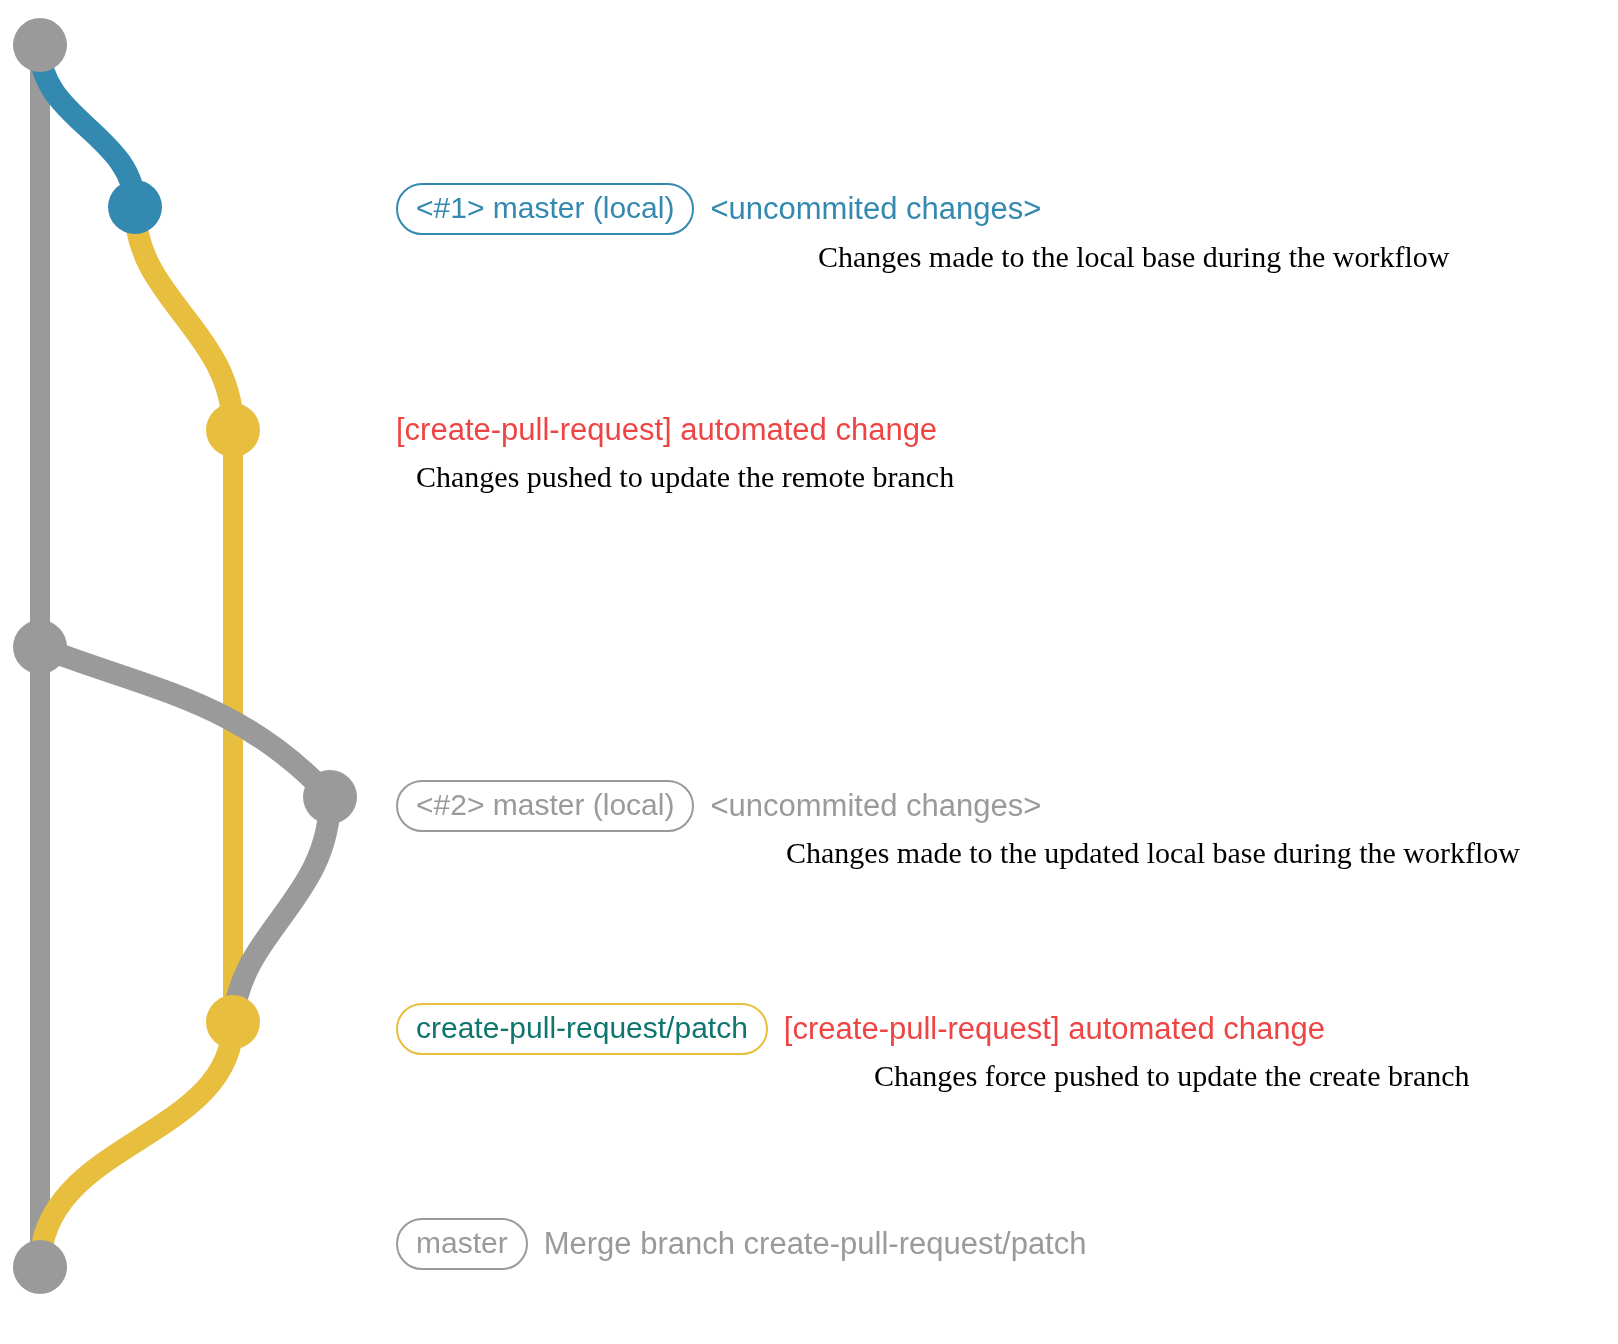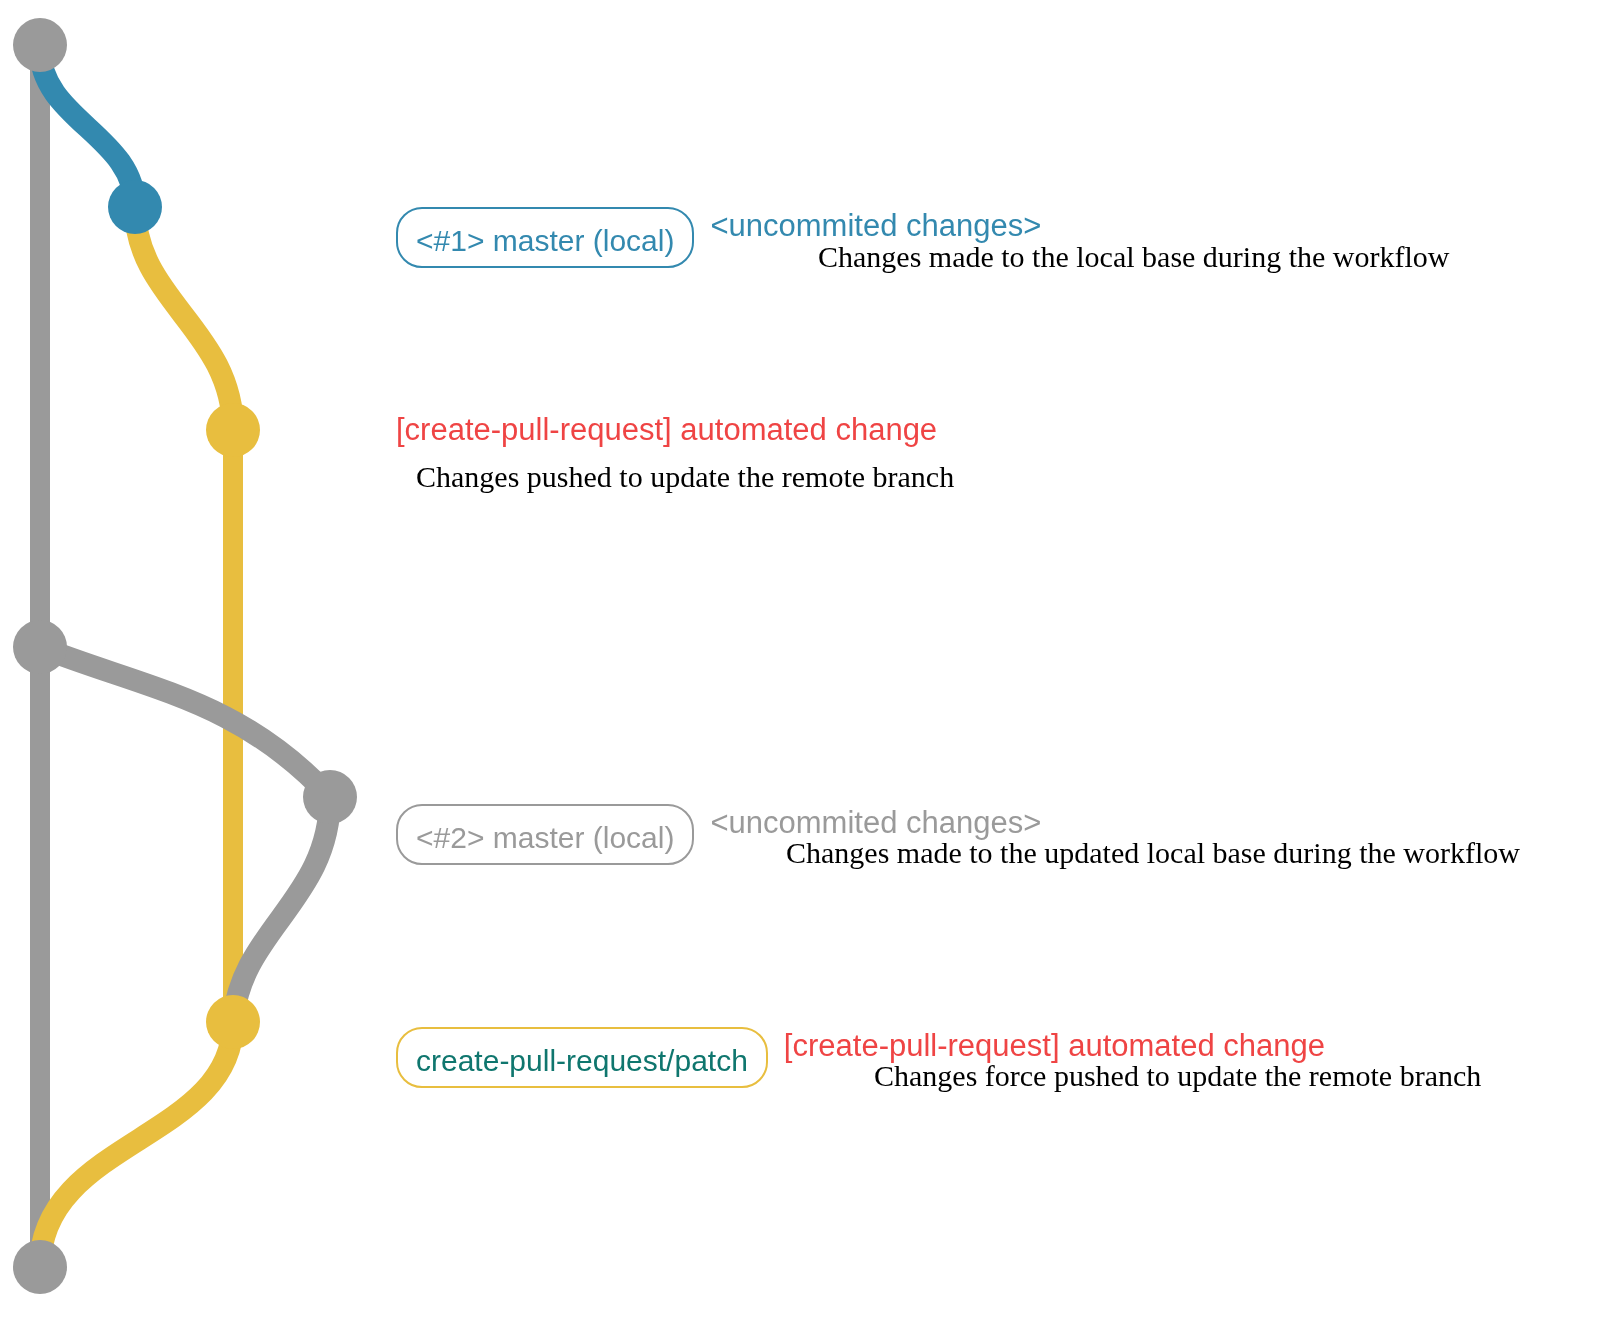--- a/index.html
+++ b/index.html
@@ -44,28 +44,27 @@
     display: flex;
     align-items: center;
     white-space: nowrap;
   }
 
   .badge {
     display: inline-block;
     box-sizing: border-box;
     border: 2px solid #9a9a9a;
     border-radius: 26px;
-    padding: 14px 18px 7px 18px;
+    padding: 5px 18px 7px 18px;
     font-family: "Liberation Sans", sans-serif;
     font-size: 30px;
     line-height: 36px;
     color: #9a9a9a;
     background: transparent;
     white-space: nowrap;
-    margin-top: 24px;
   }
   .badge.blue   { border-color: #3389af; color: #3389af; }
   .badge.yellow { border-color: #e8be3f; color: #0f766e; }
   .badge.gray   { border-color: #9a9a9a; color: #9a9a9a; }
 
   .headline-title {
     font-family: "Liberation Sans", sans-serif;
     font-size: 31px;
     line-height: 36px;
     margin-left: 16px;
@@ -139,16 +138,22 @@
     </div>
   </div>
   <div class="description" style="left:786px; top:836px;">Changes made to the updated local base during the workflow</div>
 
   <div class="row" style="top:1003px;">
     <div class="headline">
       <span class="badge yellow">create-pull-request/patch</span>
       <span class="headline-title yellow">[create-pull-request] automated change</span>
     </div>
   </div>
-  <div class="description" style="left:874px; top:1059px;">Changes force pushed to update the remote branch</div>
+  <div class="description" style="left:874px; top:1059px;">Changes force pushed to update the create branch</div>
 
+  <div class="row" style="top:1218px;">
+    <div class="headline">
+      <span class="badge gray">master</span>
+      <span class="headline-title gray">Merge branch create-pull-request/patch</span>
+    </div>
+  </div>
 
 </div>
 
 </body></html>

